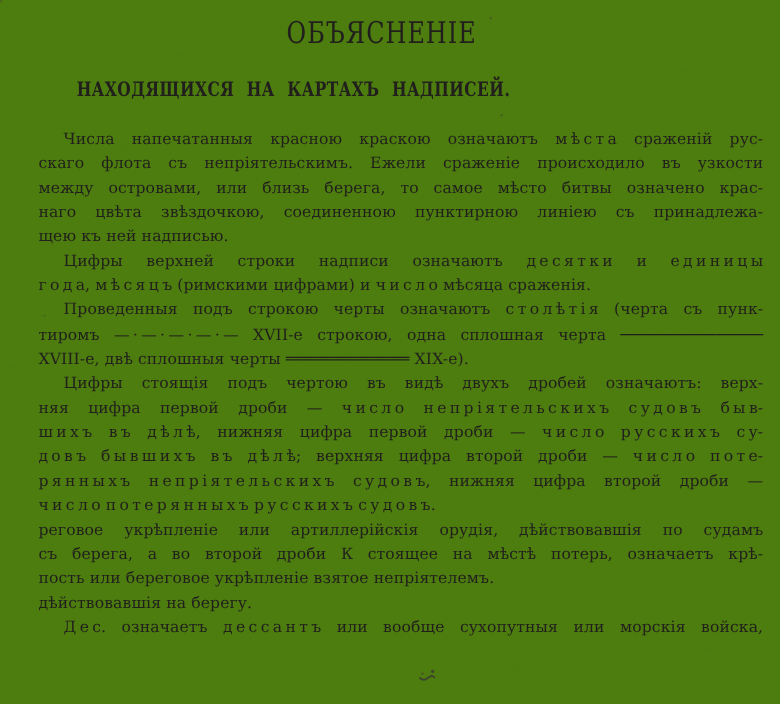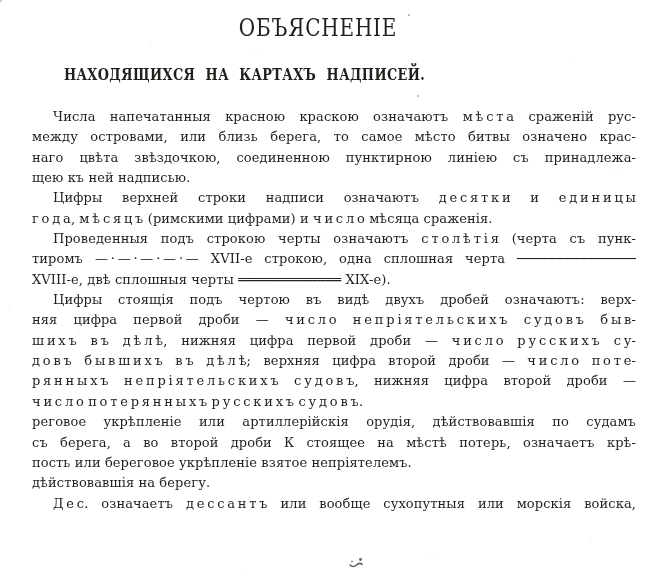--- a/index.html
+++ b/index.html
@@ -1,20 +1,20 @@
 <!DOCTYPE html>
 <html><head>
 <meta charset="utf-8">
 <style>
   html,body{margin:0;padding:0;background:#e8e8e6;}
   .page{
     position:relative;
     width:650px;height:587px;
     margin:0 auto;
-    background:#ffffff;
+    background:#4d7c0f;
     color:#211f1c;
     font-family:"DejaVu Serif", serif;
     overflow:hidden;
   }
   
   .noise{
     position:absolute;top:0;left:0;width:2px;height:2px;border-radius:50%;
     background:rgba(60,58,54,.35);
     box-shadow:
       408px 14px 0 0 rgba(60,58,54,.45),
@@ -79,20 +79,21 @@
     <span class="title-text">ОБЪЯСНЕНІЕ</span>
   </div>
 
   <div class="subtitle">
     <span class="subtitle-text">НАХОДЯЩИХСЯ НА КАРТАХЪ НАДПИСЕЙ.</span>
   </div>
 
   <div class="doc-body">
     <div>
       <div class="line indent">Числа напечатанныя красною краскою означаютъ м ѣ с т а сраженій рус-</div>
+      <div class="line">скаго флота съ непріятельскимъ. Ежели сраженіе происходило въ узкости</div>
       <div class="line">между островами, или близь берега, то самое мѣсто битвы означено крас-</div>
       <div class="line">наго цвѣта звѣздочкою, соединенною пунктирною линіею съ принадлежа-</div>
       <div class="line last">щею къ ней надписью.</div>
     </div>
     <div>
       <div class="line indent">Цифры верхней строки надписи означаютъ д е с я т к и и е д и н и ц ы</div>
       <div class="line last">г о д а, м ѣ с я ц ъ (римскими цифрами) и ч и с л о мѣсяца сраженія.</div>
     </div>
     <div>
       <div class="line indent">Проведенныя подъ строкою черты означаютъ с т о л ѣ т і я (черта съ пунк-</div>

